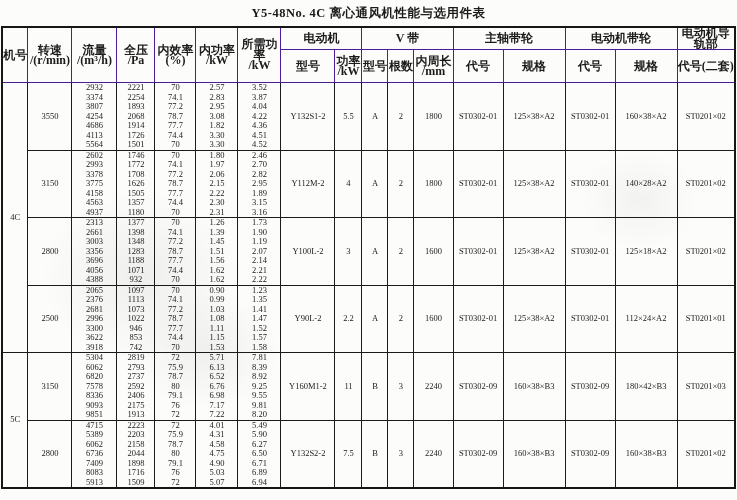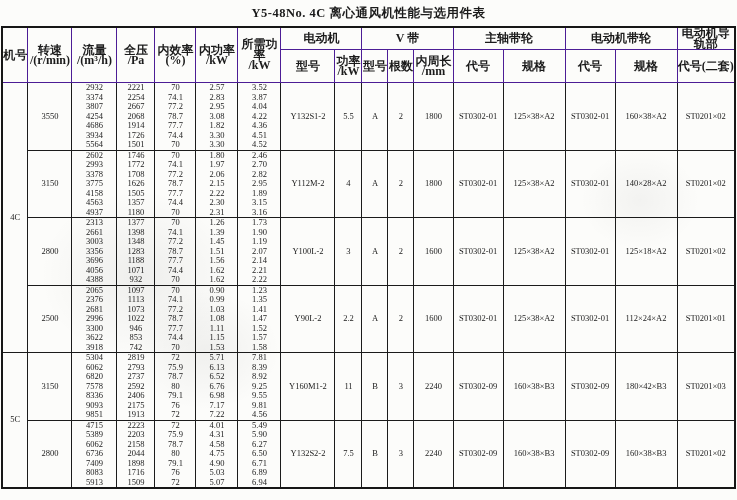--- a/index.html
+++ b/index.html
@@ -132,41 +132,41 @@
       </tr>
       <tr>
         <td>3374</td>
         <td>2254</td>
         <td>74.1</td>
         <td>2.83</td>
         <td>3.87</td>
       </tr>
       <tr>
         <td>3807</td>
-        <td>2667</td>
+        <td>1893</td>
         <td>77.2</td>
         <td>2.95</td>
         <td>4.04</td>
       </tr>
       <tr>
         <td>4254</td>
         <td>2068</td>
         <td>78.7</td>
         <td>3.08</td>
         <td>4.22</td>
       </tr>
       <tr>
         <td>4686</td>
         <td>1914</td>
         <td>77.7</td>
         <td>1.82</td>
         <td>4.36</td>
       </tr>
       <tr>
-        <td>3934</td>
+        <td>4113</td>
         <td>1726</td>
         <td>74.4</td>
         <td>3.30</td>
         <td>4.51</td>
       </tr>
       <tr>
         <td>5564</td>
         <td>1501</td>
         <td>70</td>
         <td>3.30</td>
@@ -404,21 +404,21 @@
         <td>2175</td>
         <td>76</td>
         <td>7.17</td>
         <td>9.81</td>
       </tr>
       <tr>
         <td>9851</td>
         <td>1913</td>
         <td>72</td>
         <td>7.22</td>
-        <td>4.56</td>
+        <td>8.20</td>
       </tr>
       <tr class="block-start">
         <td rowspan="7">2800</td>
         <td>4715</td>
         <td>2223</td>
         <td>72</td>
         <td>4.01</td>
         <td>5.49</td>
         <td rowspan="7">Y132S2-2</td>
         <td rowspan="7">7.5</td>

